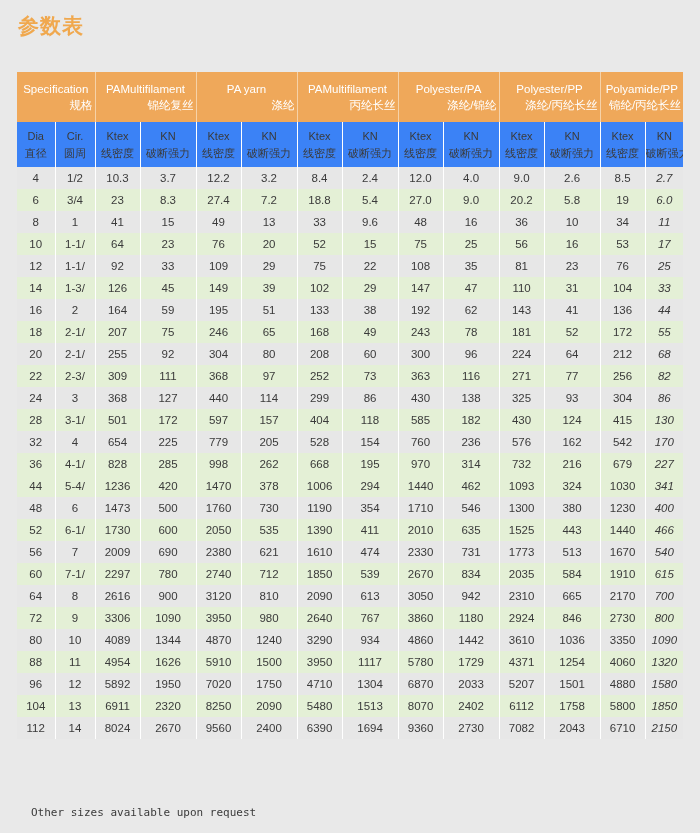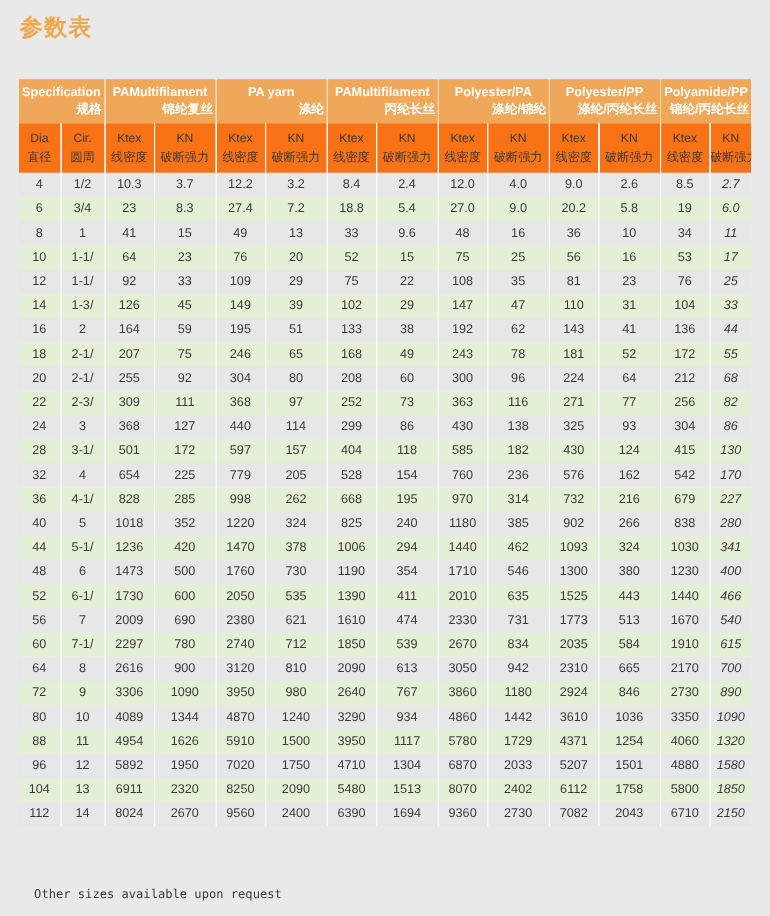--- a/index.html
+++ b/index.html
@@ -43,33 +43,33 @@
     text-align: center;
     vertical-align: middle;
     overflow: hidden;
     white-space: nowrap;
   }
   
   tr.group-head th {
     background: #efa85a;
     color: #ffffff;
     font-size: 11.5px;
-    font-weight: bold;
-    height: 40px;
+    font-weight: normal;
+    height: 50px;
     line-height: 16px;
     border-right: 1px solid #f6d2a8;
     padding: 0 2px;
   }
   tr.group-head th:last-child { border-right: none; }
   tr.group-head .en { display: block; }
   tr.group-head .cn { display: block; text-align: right; }
 
   
   tr.unit-head td {
-    background: #f97316;
+    background: #3b82f6;
     height: 45px;
     line-height: 17px;
     font-size: 11px;
     color: #3a3a3a;
     border-right: 1px solid #ffffff;
   }
   tr.unit-head td:last-child { border-right: none; }
   tr.unit-head .en { display: block; }
   tr.unit-head .cn { display: block; }
 
@@ -426,39 +426,23 @@
           <td>262</td>
           <td>668</td>
           <td>195</td>
           <td>970</td>
           <td>314</td>
           <td>732</td>
           <td>216</td>
           <td>679</td>
           <td>227</td>
         </tr>
-        <tr class="data-row odd">
-          <td>40</td>
-          <td>5</td>
-          <td>1018</td>
-          <td>352</td>
-          <td>1220</td>
-          <td>324</td>
-          <td>825</td>
-          <td>240</td>
-          <td>1180</td>
-          <td>385</td>
-          <td>902</td>
-          <td>266</td>
-          <td>838</td>
-          <td>280</td>
-        </tr>
         <tr class="data-row even">
           <td>44</td>
-          <td>5-1/</td>
+          <td>5-4/</td>
           <td>1236</td>
           <td>420</td>
           <td>1470</td>
           <td>378</td>
           <td>1006</td>
           <td>294</td>
           <td>1440</td>
           <td>462</td>
           <td>1093</td>
           <td>324</td>
@@ -552,21 +536,21 @@
           <td>1090</td>
           <td>3950</td>
           <td>980</td>
           <td>2640</td>
           <td>767</td>
           <td>3860</td>
           <td>1180</td>
           <td>2924</td>
           <td>846</td>
           <td>2730</td>
-          <td>890</td>
+          <td>800</td>
         </tr>
         <tr class="data-row odd">
           <td>80</td>
           <td>10</td>
           <td>4089</td>
           <td>1344</td>
           <td>4870</td>
           <td>1240</td>
           <td>3290</td>
           <td>934</td>

